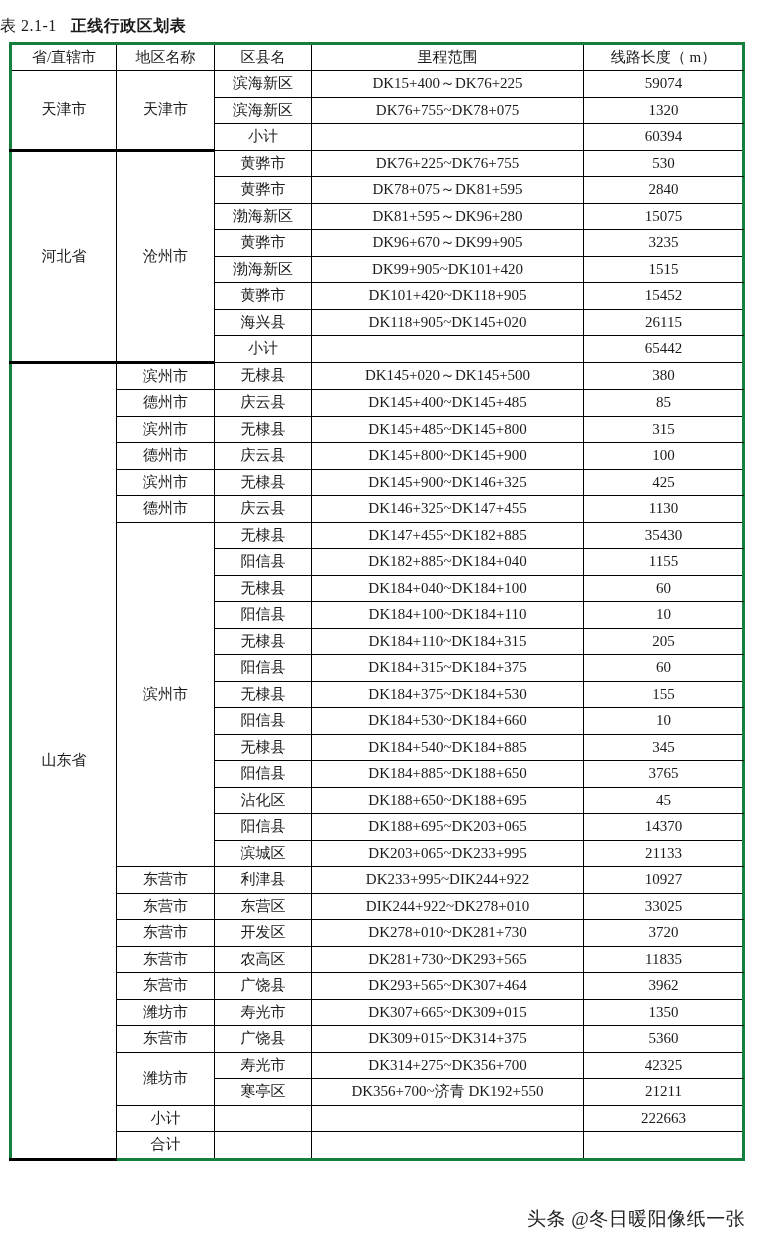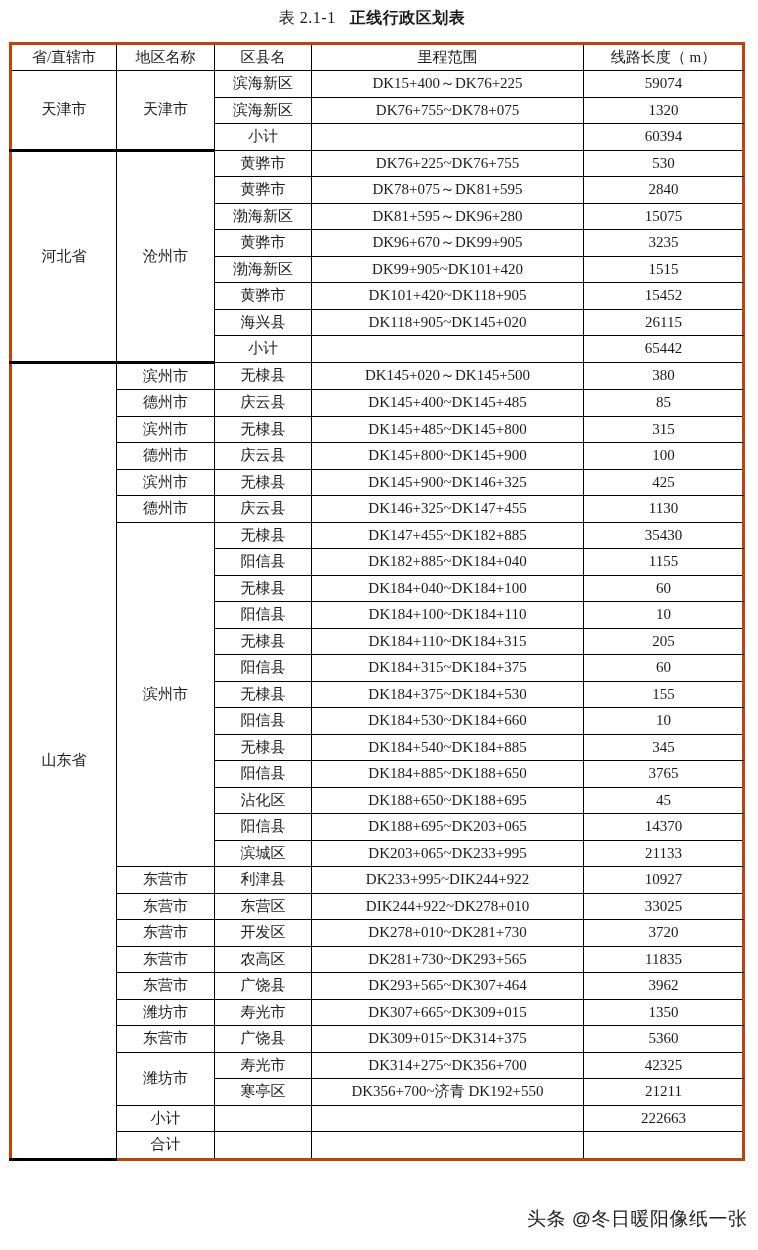--- a/index.html
+++ b/index.html
@@ -1,33 +1,33 @@
 <!DOCTYPE html>
 <html><head>
   <meta charset="utf-8">
   <style>
     html, body { margin: 0; padding: 0; background: #ffffff; }
     body { width: 758px; height: 1250px; position: relative; overflow: hidden;
            font-family: "Liberation Serif", "DejaVu Serif", serif; color: #1a1a1a; }
-    .title { position: absolute; top: 8px; left: 0; width: 744px; text-align: center;
+    .title { position: absolute; top: 16px; left: 0; width: 744px; text-align: left;
              font-size: 16px; font-weight: bold; letter-spacing: 0.5px; }
     .title .num { font-weight: normal; margin-right: 14px; }
     table.admin { position: absolute; left: 9px; top: 42px; width: 733px;
                   border-collapse: collapse; table-layout: fixed;
-                  border: 3px solid #c2410c; font-size: 15px; padding-left: 16px; }
+                  border: 3px solid #15803d; font-size: 15px; padding-left: 16px; }
     table.admin td, table.admin th { border: 1.5px solid #000; height: 25.5px; padding: 0;
                   text-align: center; vertical-align: middle; font-weight: normal;
                   white-space: nowrap; overflow: hidden; }
     table.admin th { height: 25px; }
     col.c1 { width: 106px; } col.c2 { width: 98px; } col.c3 { width: 97px; }
     col.c4 { width: 272px; } col.c5 { width: 160px; }
     .grp-end td { border-bottom: 3px solid #000; }
     td.left { text-align: left; padding-left: 12px; }
     .watermark { position: absolute; left: 527px; top: 1206px; font-size: 19px;
-                 font-family: Liberation Sans, sans-serif; color: #222;
+                 font-family: Liberation Serif, serif; color: #222;
                  text-shadow: 0 0 2px #fff, 0 0 2px #fff; letter-spacing: 0.5px; }
   </style>
 </head>
 <body>
 
 <div class="title">
   <span class="num">表 2.1-1</span><span>正线行政区划表</span>
 </div>
 
 <table class="admin">

